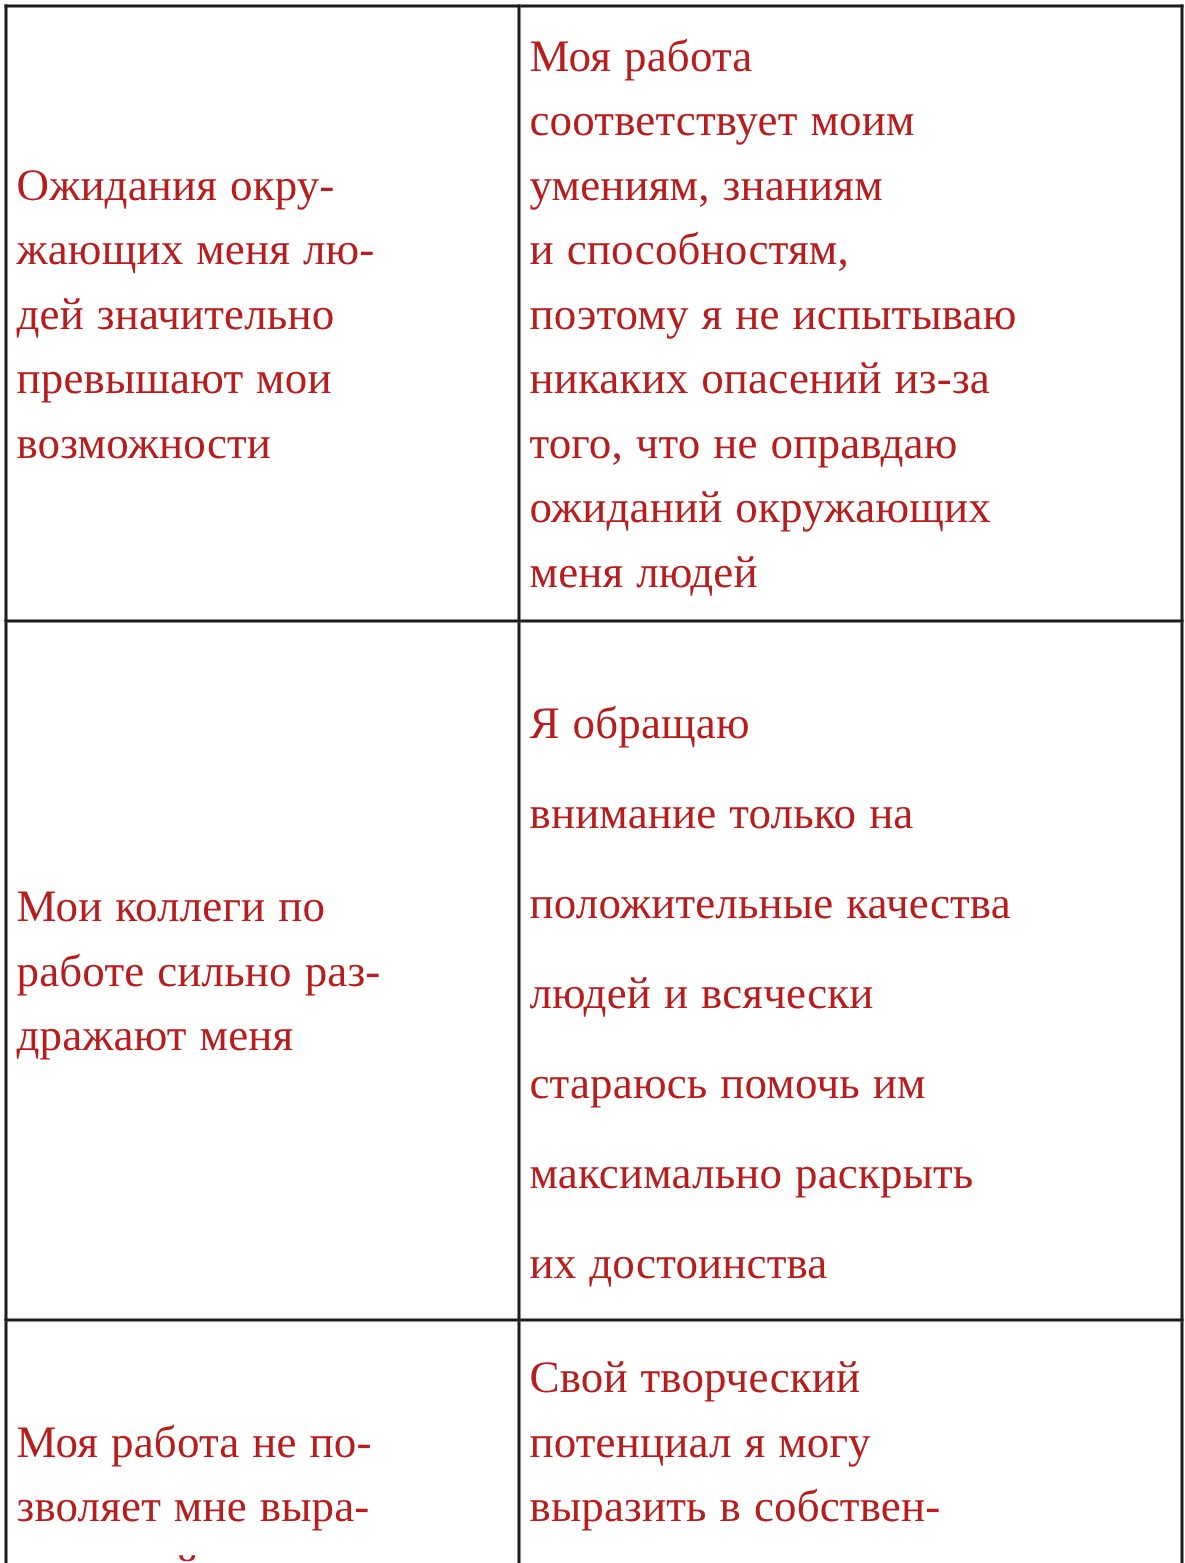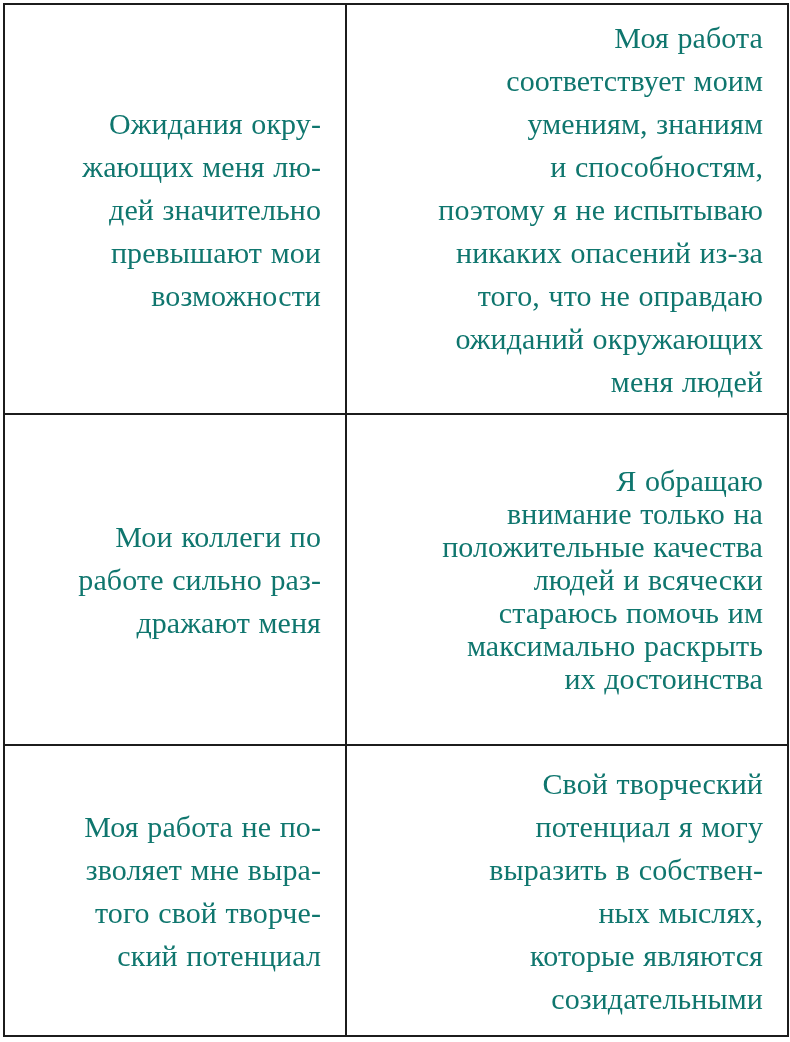--- a/index.html
+++ b/index.html
@@ -29,28 +29,28 @@
     width: 784px;
     height: 1032px;
     border-collapse: collapse;
     table-layout: fixed;
     background: #ffffff;
   }
 
   table.grid td {
     border: 2px solid #1c1c1c;
     vertical-align: middle;
-    text-align: right;
-    padding: 6px 24px;
+    text-align: left;
+    padding: 6px 6px;
     font-size: 30px;
     line-height: 43px;
     font-weight: 400;
     letter-spacing: 0.1px;
     word-spacing: 1px;
-    color: #0f766e;
+    color: #b91c1c;
   }
 
   
   col.col-left  { width: 342px; }
   col.col-right { width: 442px; }
 
   
   tr.row-1 { height: 410px; }
   tr.row-2 { height: 331px; }
   tr.row-3 { height: 291px; }
@@ -64,21 +64,21 @@
     padding-right: 10px;
   }
 
   .cell-text {
     display: block;
     white-space: pre-line;
   }
 
   
   tr.row-1 td.cell-right .cell-text { line-height: 43px; }
-  tr.row-2 td.cell-right .cell-text { line-height: 33px; }
+  tr.row-2 td.cell-right .cell-text { line-height: 60px; margin-top: 32px; }
   tr.row-3 td.cell-right .cell-text { line-height: 43px; }
 </style>
 </head>
 <body>
 
 <div class="page">
 
   <table class="grid">
     <colgroup>
       <col class="col-left">

